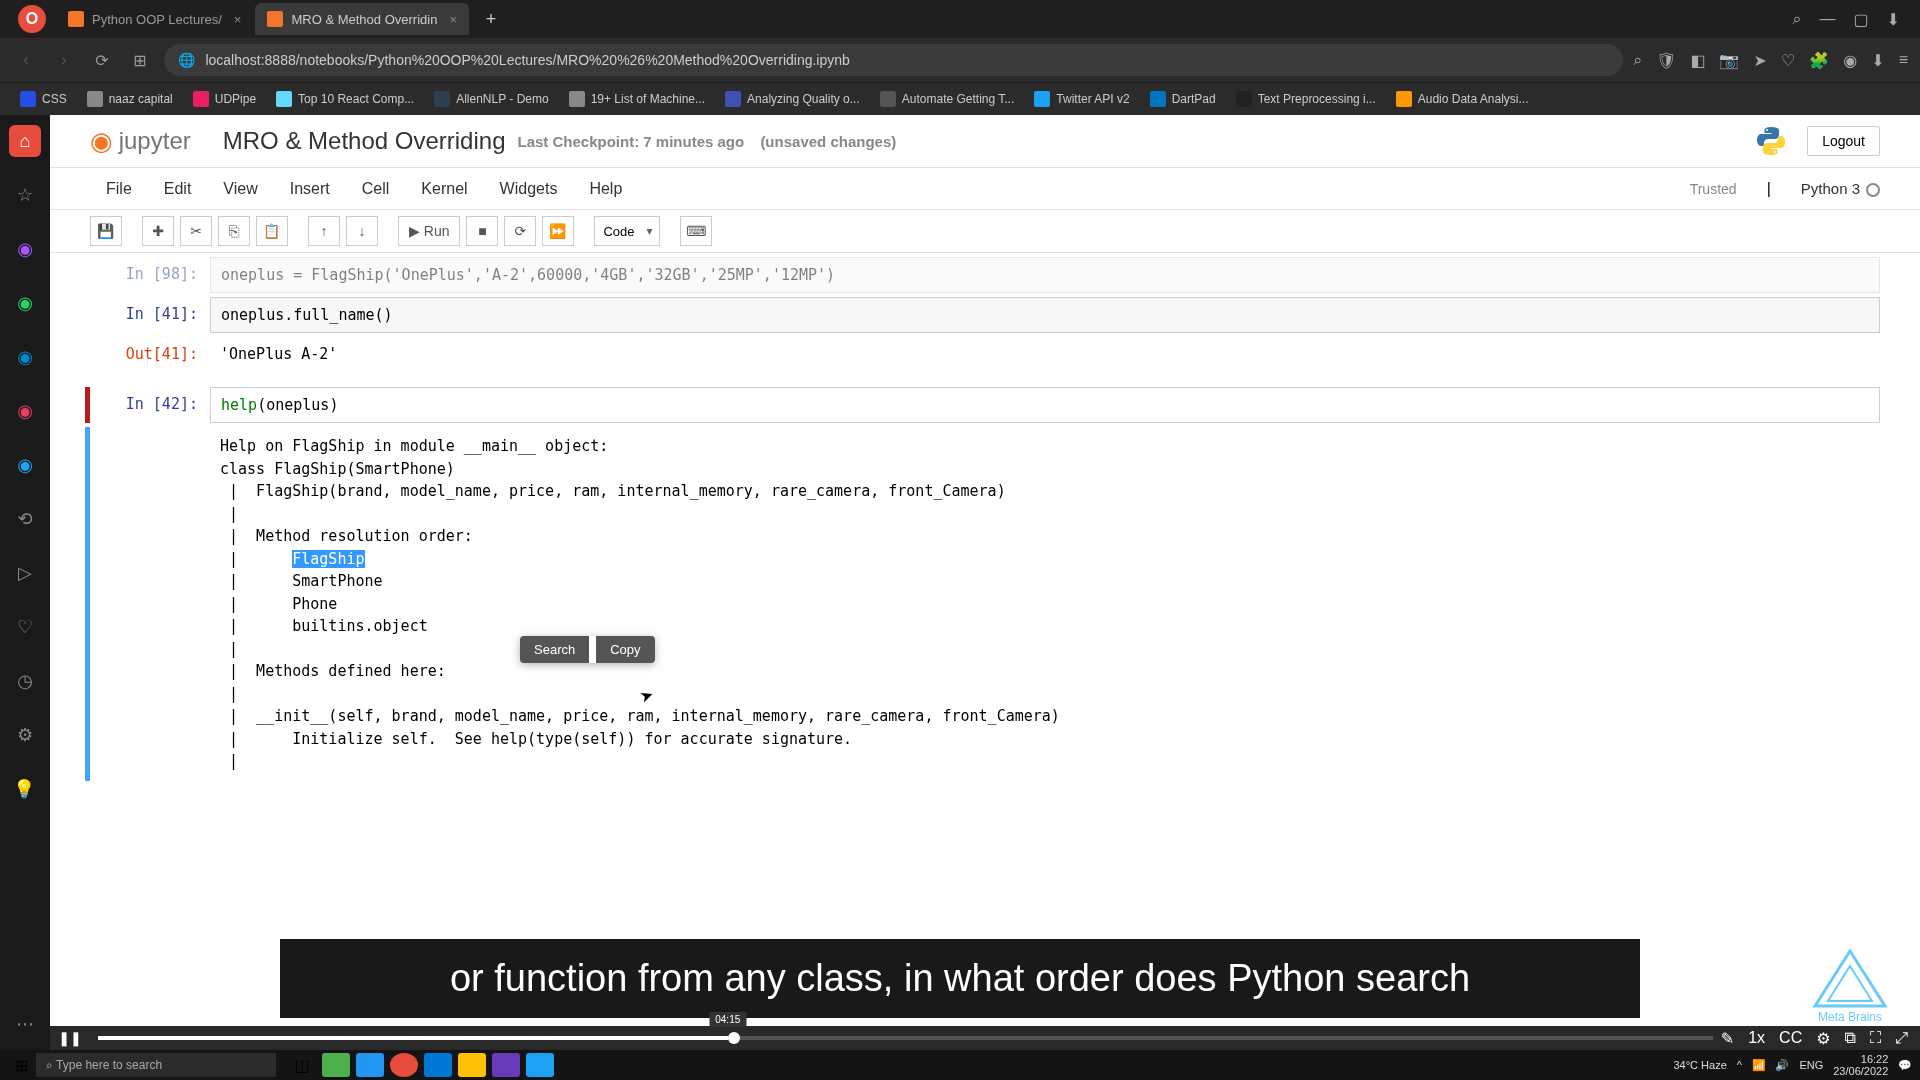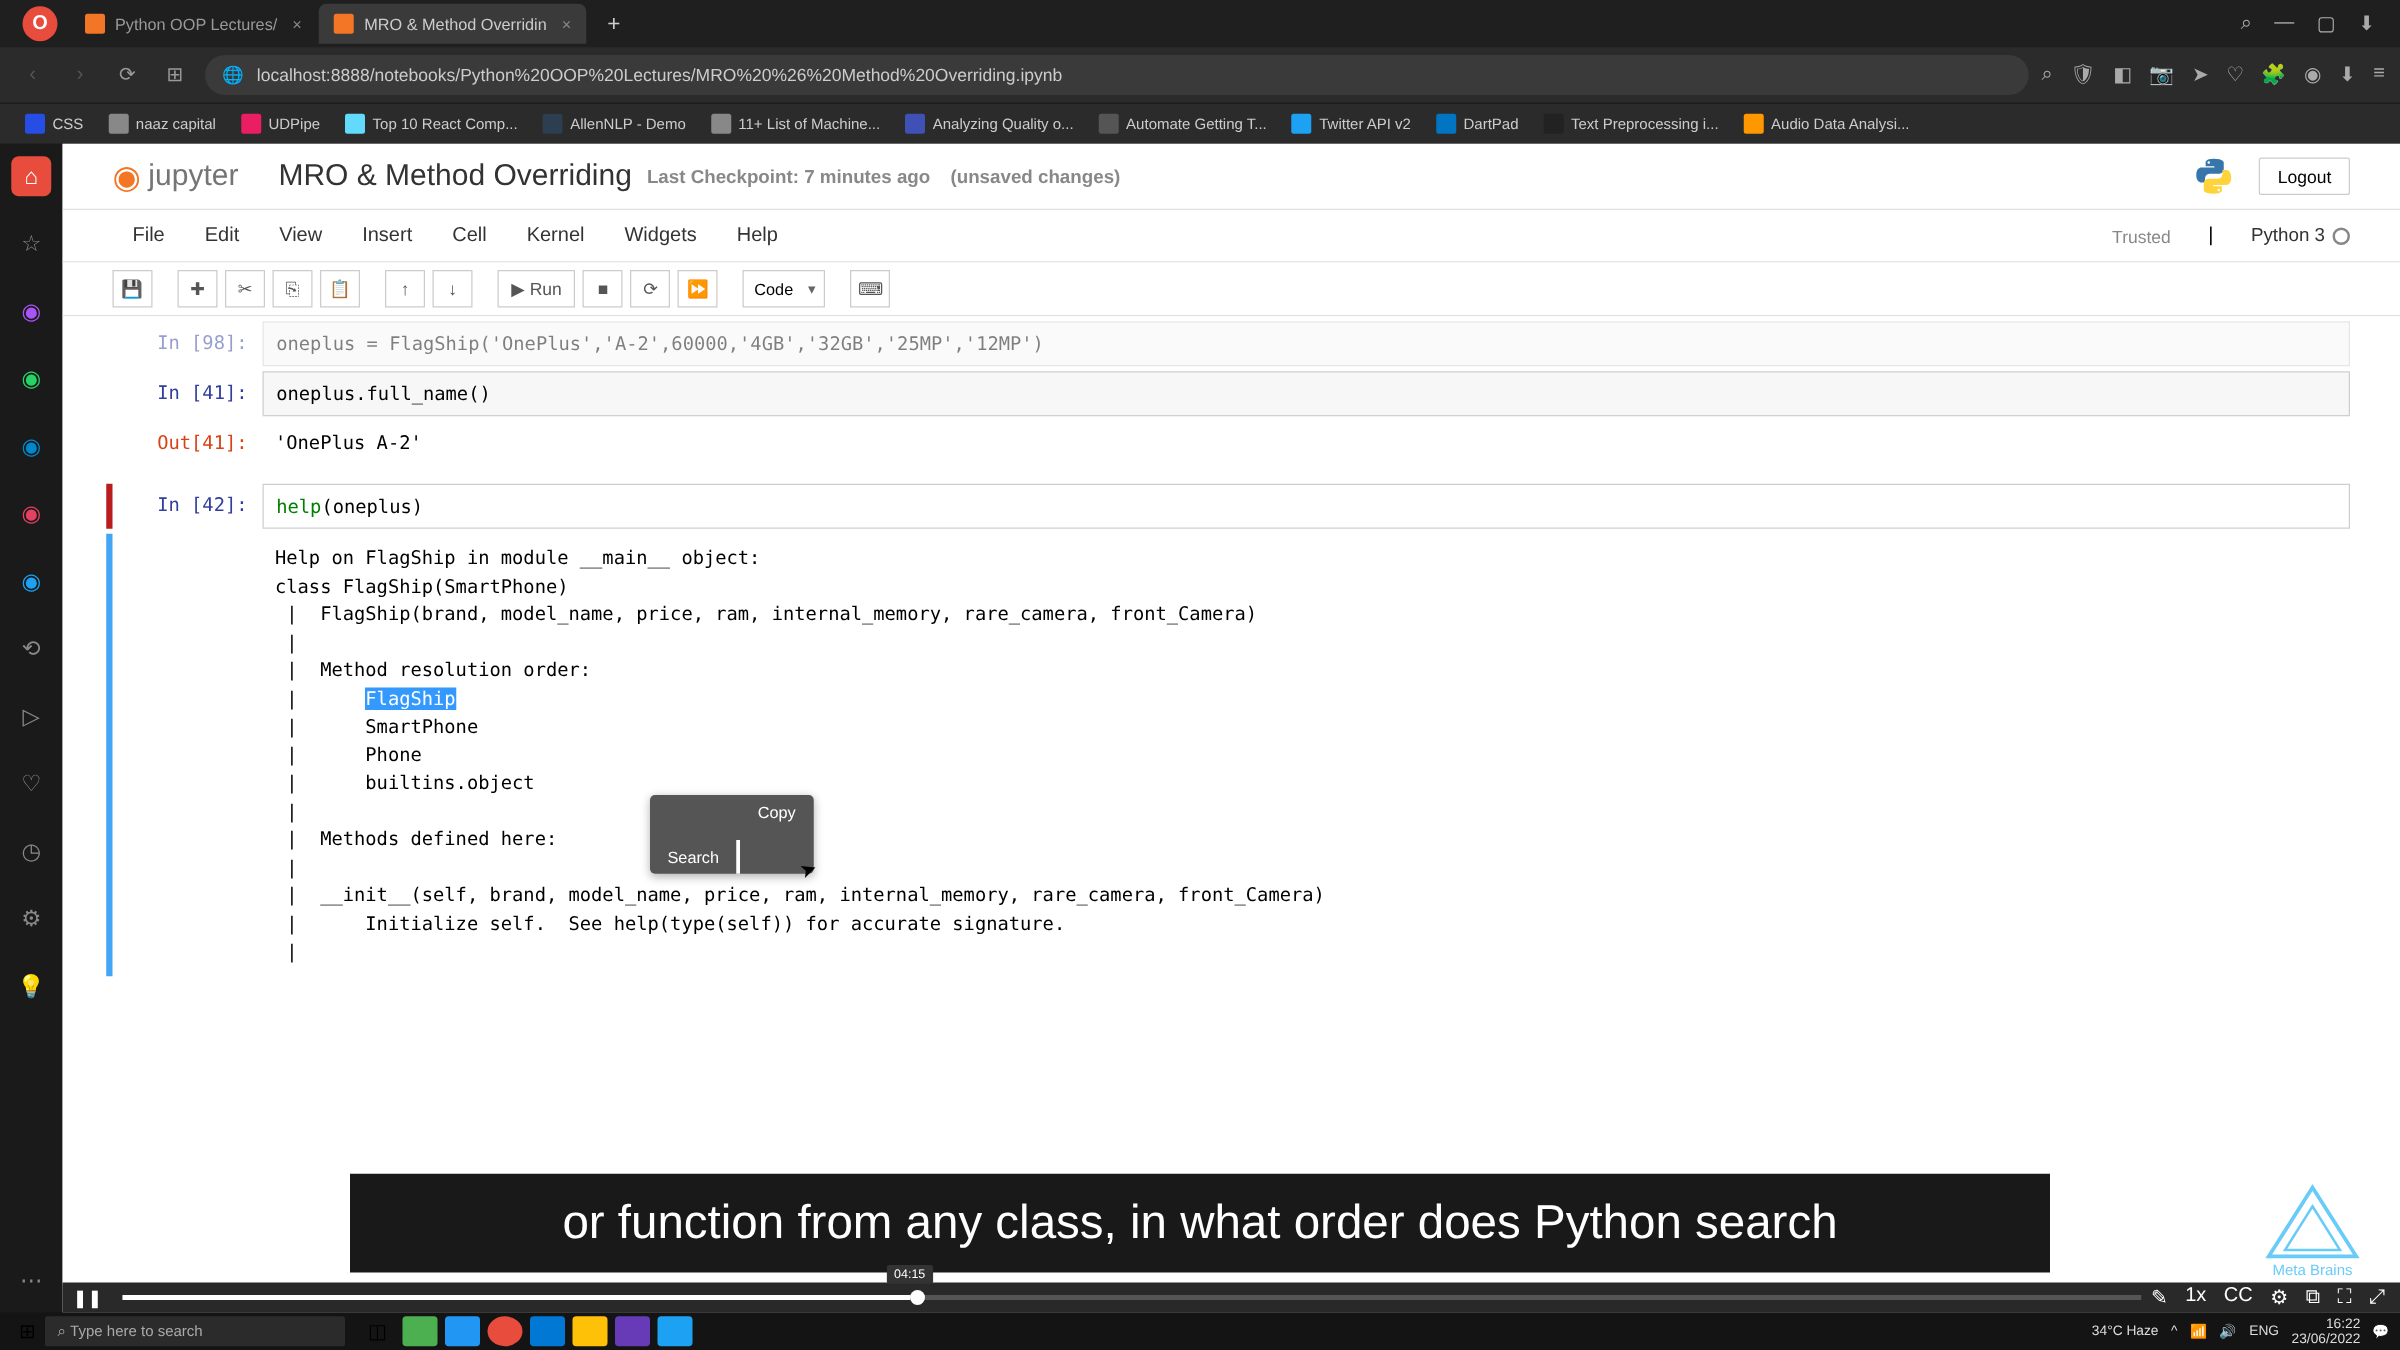--- a/index.html
+++ b/index.html
@@ -74,21 +74,21 @@
     .cell.selected { border-left: 5px solid #b91c1c; margin-left: -5px; }
     .cell.selected .cell-content { background: #fff; }
     .code-builtin { color: #008000; }
     
     .help-line { line-height: 1.5; }
     .highlighted { background: #3399ff; color: white; }
     
     
     .search-copy-tip { position: absolute; left: 520px; top: 636px; background: #555; color: #fff; border-radius: 4px; display: flex; font-size: 13px; z-index: 100; box-shadow: 0 2px 8px rgba(0,0,0,0.3); }
     .search-copy-tip span { padding: 6px 14px; cursor: pointer; }
-    .search-copy-tip span:first-child { border-right: 3px solid #ffffff; margin-top: 36px; }
+    .search-copy-tip span:first-child { border-right: 7px solid #ffffff; }
     
     
     .cursor-arrow { position: absolute; left: 640px; top: 686px; font-size: 16px; color: black; z-index: 101; transform: rotate(-20deg); }
     
     
     .caption-overlay { position: absolute; left: 280px; right: 280px; bottom: 62px; background: rgba(0,0,0,0.9); color: #fff; padding: 18px 30px; font-size: 38px; text-align: center; font-family: Arial, sans-serif; z-index: 200; }
     
     
     .watermark { position: absolute; right: 20px; bottom: 50px; z-index: 150; opacity: 0.85; }
     .watermark-logo { width: 100px; height: 80px; }
@@ -175,21 +175,21 @@
     <div class="bookmark">
         <div class="bookmark-icon" style="background:#61dafb"></div>
         <span>Top 10 React Comp...</span>
       </div>
     <div class="bookmark">
         <div class="bookmark-icon" style="background:#2c3e50"></div>
         <span>AllenNLP - Demo</span>
       </div>
     <div class="bookmark">
         <div class="bookmark-icon" style="background:#888"></div>
-        <span>11+ List of Machine...</span>
+        <span>19+ List of Machine...</span>
       </div>
     <div class="bookmark">
         <div class="bookmark-icon" style="background:#3f51b5"></div>
         <span>Analyzing Quality o...</span>
       </div>
     <div class="bookmark">
         <div class="bookmark-icon" style="background:#555"></div>
         <span>Automate Getting T...</span>
       </div>
     <div class="bookmark">

